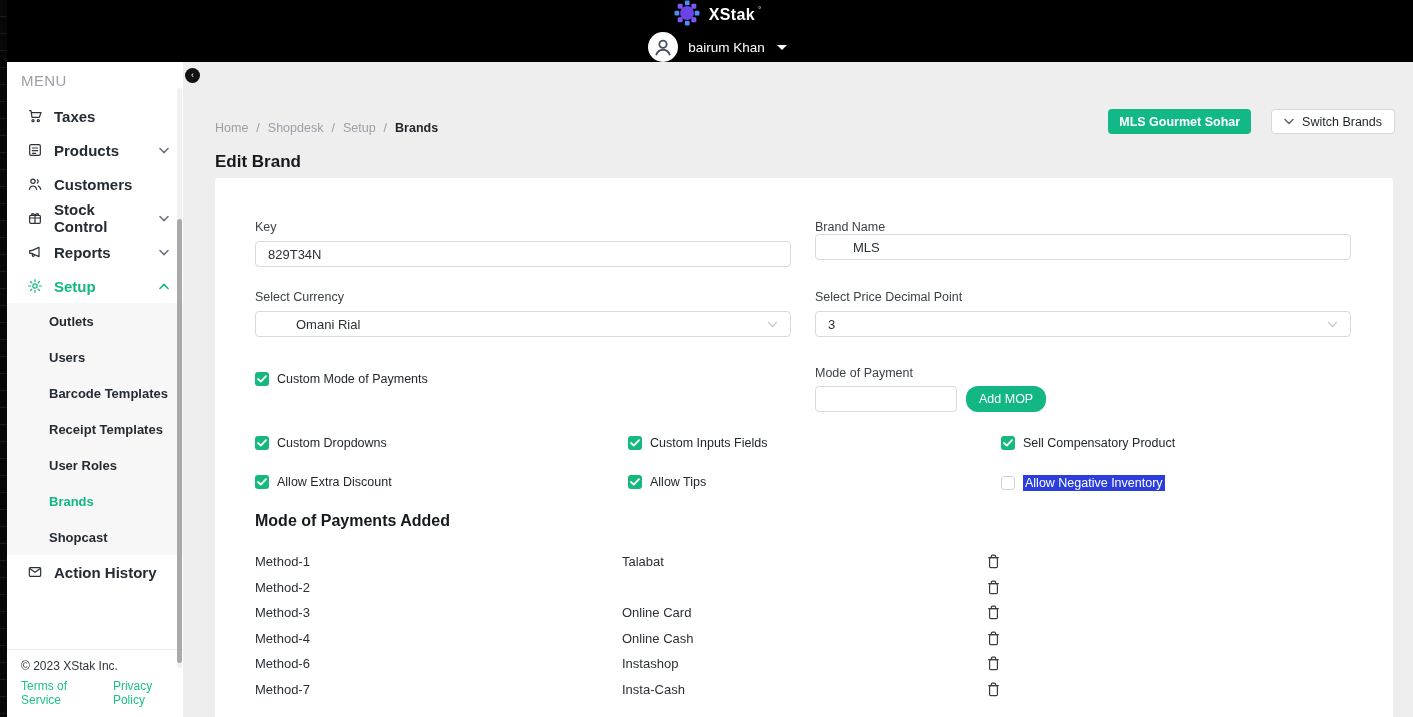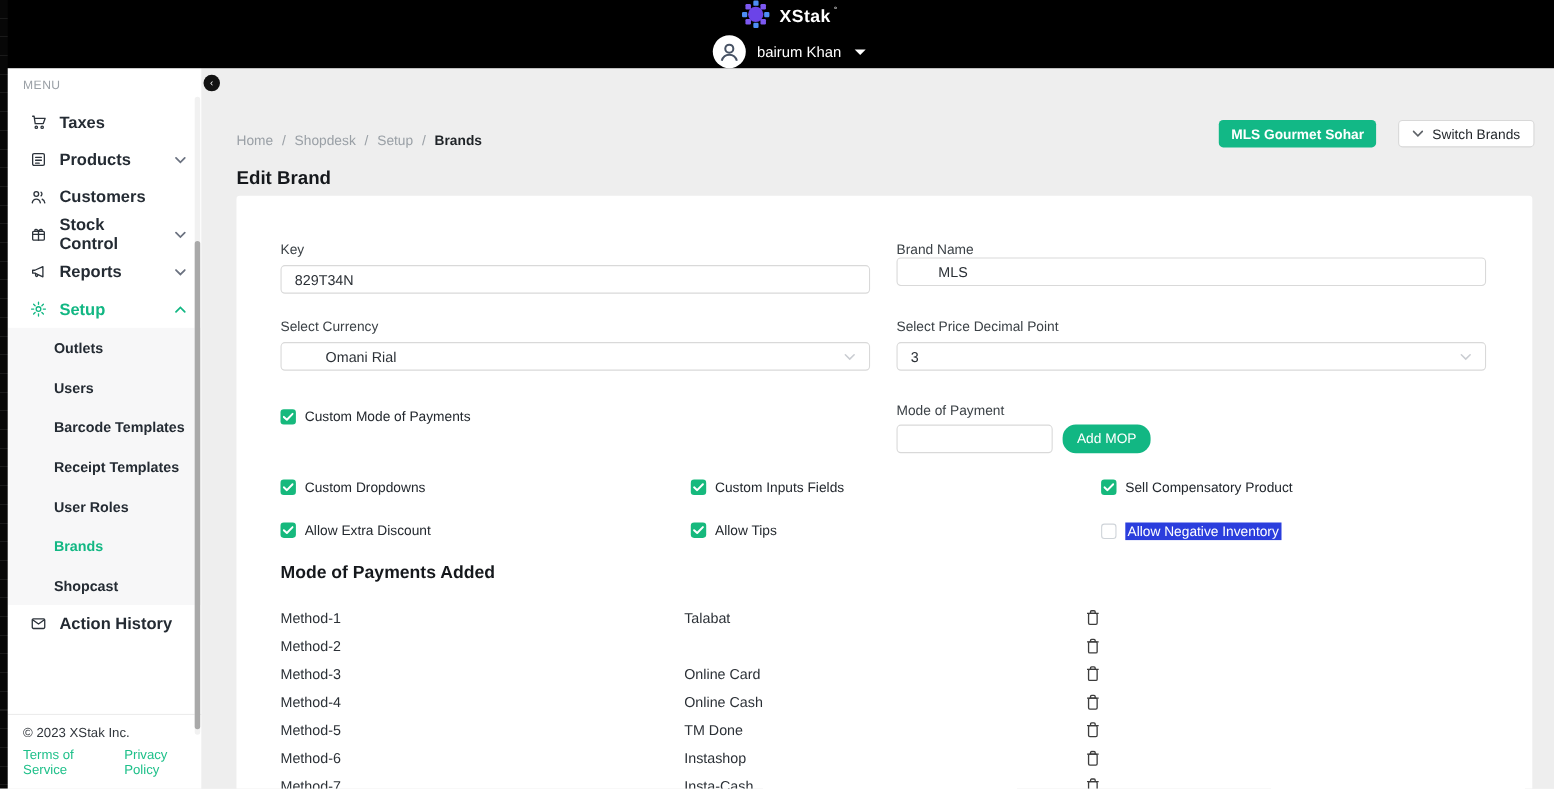--- a/index.html
+++ b/index.html
@@ -15,21 +15,21 @@
     display:flex; align-items:center; justify-content:space-between; padding:0 26px 0 48px; z-index:10;flex-direction:column; }
   .logo-wrap { display:flex; align-items:center; gap:9px; }
   .logo-text { color:#fff; font-size:16px; font-weight:700; letter-spacing:.4px; position:relative; }
   .user-wrap { display:flex; align-items:center; gap:10px; color:#fff; font-size:13.5px; }
   .avatar { width:30px; height:30px; border-radius:50%; background:#fff; display:flex; align-items:center; justify-content:center; overflow:hidden; }
   .caret-down { width:0; height:0; border-left:5px solid transparent; border-right:5px solid transparent; border-top:5px solid #fff; margin-left:2px; }
 
   
   .sidebar { position:absolute; left:7px; top:62px; width:176px; height:655px; background:#fff; z-index:5;
     display:flex; flex-direction:column; }
-  .menu-label { padding:10px 4px 0 14px; font-size:11px; color:#9aa0a6; letter-spacing:.4px; }
+  .menu-label { padding:10px 4px 0 14px; font-size:15px; color:#9aa0a6; letter-spacing:.4px; }
   .nav { margin-top:10px; }
   .nav-item { height:34px; display:flex; align-items:center; gap:11px; padding:0 14px 0 20px;
     font-size:15px; font-weight:700; color:#242b33; cursor:pointer; }
   .nav-item .nico { display:flex; width:16px; justify-content:center; color:#2c333b; }
   .nav-item .chev { margin-left:auto; display:flex; color:#6b7280; }
   .nav-item.active, .nav-item.active .nico, .nav-item.active .chev { color:#12b783; }
   .submenu { background:#f7f7f8; }
   .sub-item { height:36px; display:flex; align-items:center; padding-left:42px; font-size:13px; font-weight:700; color:#242b33; cursor:pointer; }
   .sub-item.active { color:#12b783; }
   .side-footer { margin-top:auto; border-top:1px solid #ececec; padding:9px 0 10px 14px; }
@@ -382,31 +382,20 @@
         <span class="pn">Online Cash</span>
         <span class="ptrash">
             <svg width="13" height="15" viewBox="0 0 13 15" fill="none" stroke="#3c3c3c" stroke-width="1.2">
               <path d="M1.2 3.6h10.6"></path>
               <path d="M4.4 3.6V2.2a1 1 0 0 1 1-1h2.2a1 1 0 0 1 1 1v1.4"></path>
               <rect x="2.6" y="3.6" width="7.8" height="10" rx="1.2"></rect>
             </svg>
           </span>
       </div>
       <div class="pay-row">
-        <span class="pm">Method-5</span>
-        <span class="pn">TM Done</span>
-        <span class="ptrash">
-            <svg width="13" height="15" viewBox="0 0 13 15" fill="none" stroke="#3c3c3c" stroke-width="1.2">
-              <path d="M1.2 3.6h10.6"></path>
-              <path d="M4.4 3.6V2.2a1 1 0 0 1 1-1h2.2a1 1 0 0 1 1 1v1.4"></path>
-              <rect x="2.6" y="3.6" width="7.8" height="10" rx="1.2"></rect>
-            </svg>
-          </span>
-      </div>
-      <div class="pay-row">
         <span class="pm">Method-6</span>
         <span class="pn">Instashop</span>
         <span class="ptrash">
             <svg width="13" height="15" viewBox="0 0 13 15" fill="none" stroke="#3c3c3c" stroke-width="1.2">
               <path d="M1.2 3.6h10.6"></path>
               <path d="M4.4 3.6V2.2a1 1 0 0 1 1-1h2.2a1 1 0 0 1 1 1v1.4"></path>
               <rect x="2.6" y="3.6" width="7.8" height="10" rx="1.2"></rect>
             </svg>
           </span>
       </div>

